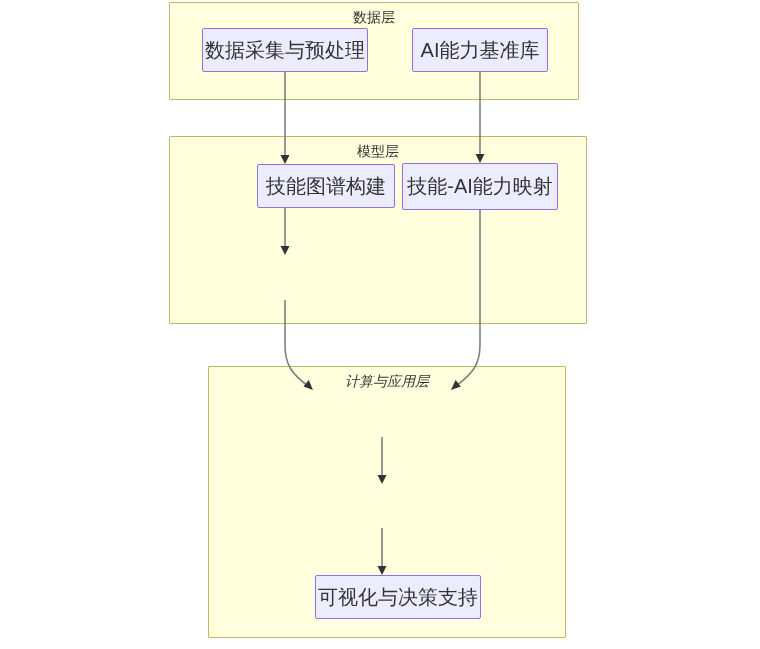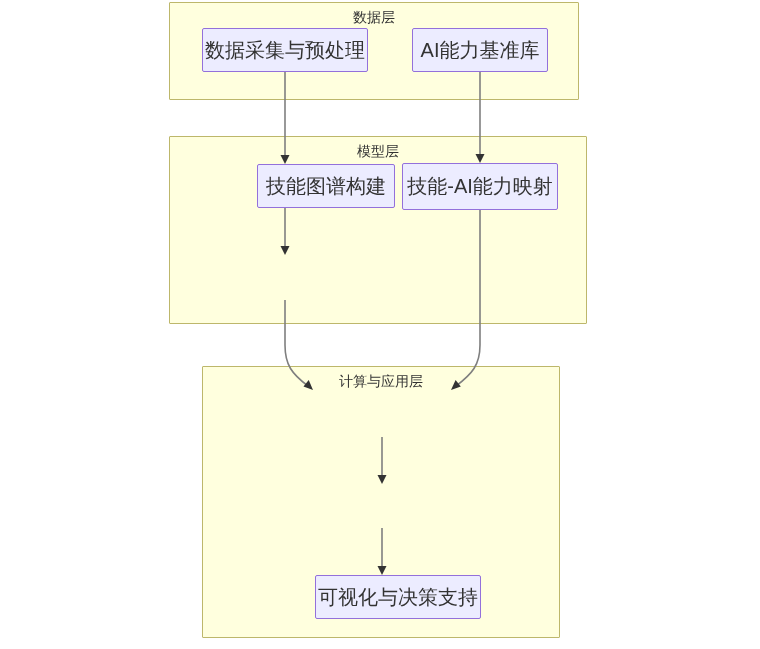--- a/index.html
+++ b/index.html
@@ -84,21 +84,21 @@
 <div id="diagram-canvas">
 
   <div class="subgraph" id="sg-data" style="left:169px; top:2px; width:410px; height:98px;">
     <div class="subgraph-title">数据层</div>
   </div>
 
   <div class="subgraph" id="sg-model" style="left:169px; top:136px; width:418px; height:188px;">
     <div class="subgraph-title">模型层</div>
   </div>
 
-  <div class="subgraph" id="sg-compute" style="left:202px; top:366px; width:358px; height:272px;">
+  <div class="subgraph" id="sg-compute" style="left:208px; top:366px; width:358px; height:272px;font-style:italic;">
     <div class="subgraph-title">计算与应用层</div>
   </div>
 
   <svg id="edge-layer" viewBox="0 0 760 649" width="760" height="649">
 
     <g>
       <path class="edge-path" d="M285,72 L285,157"></path>
       <polygon class="edge-head" points="285,164 280.5,155 289.5,155"></polygon>
     </g>
 

